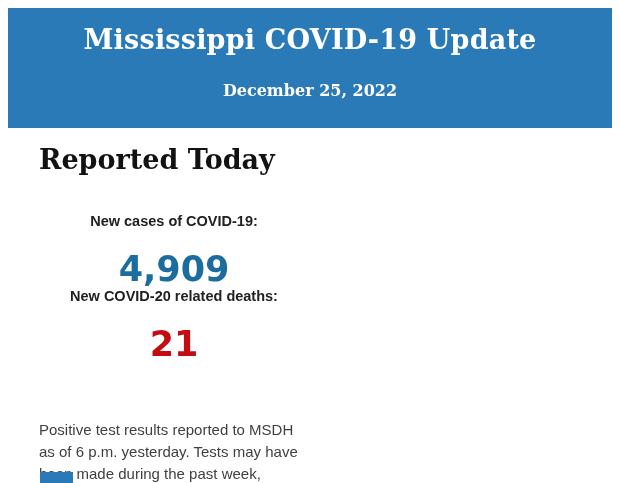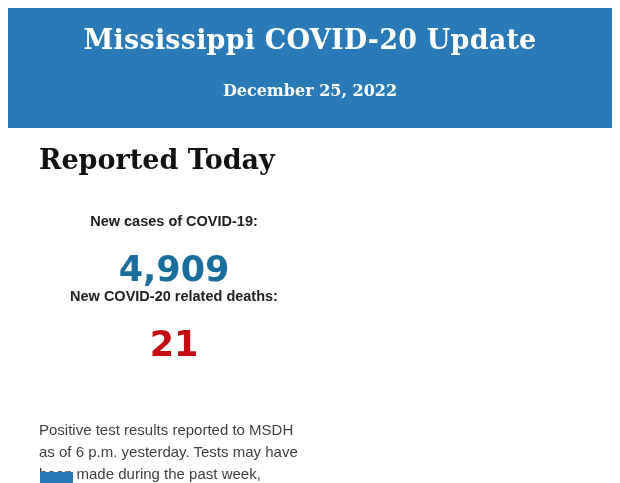--- a/index.html
+++ b/index.html
@@ -79,21 +79,21 @@
   .next-banner-fragment {
     position: absolute;
     left: 40px; bottom: 0;
     width: 33px; height: 11px;
   }
 </style>
 </head>
 <body>
 
 <header class="banner" style="background-color: rgb(43, 122, 184);">
-  <h1 class="banner-title">Mississippi COVID-20 Update</h1>
+  <h1 class="banner-title">Mississippi COVID-19 Update</h1>
   <div class="banner-date">December 25, 2022</div>
 </header>
 
 <main class="content">
 
   <h2 class="section-heading">Reported Today</h2>
 
   <div class="stats-row">
     <div class="col">
       <div class="stat-label">New cases of COVID-19:</div>

